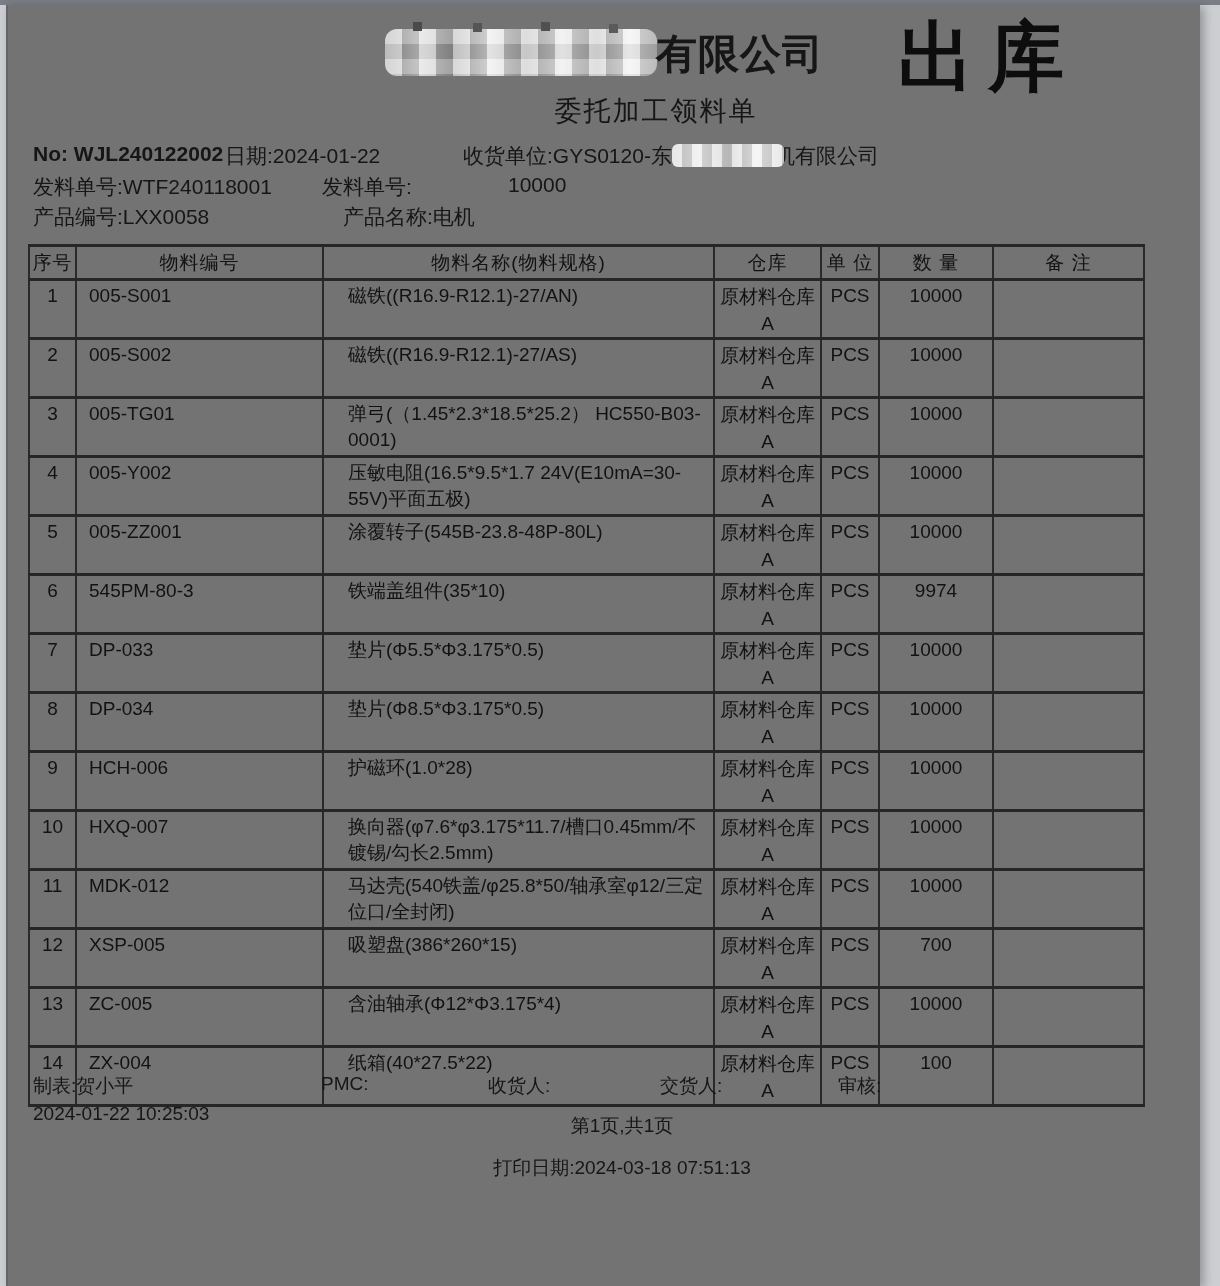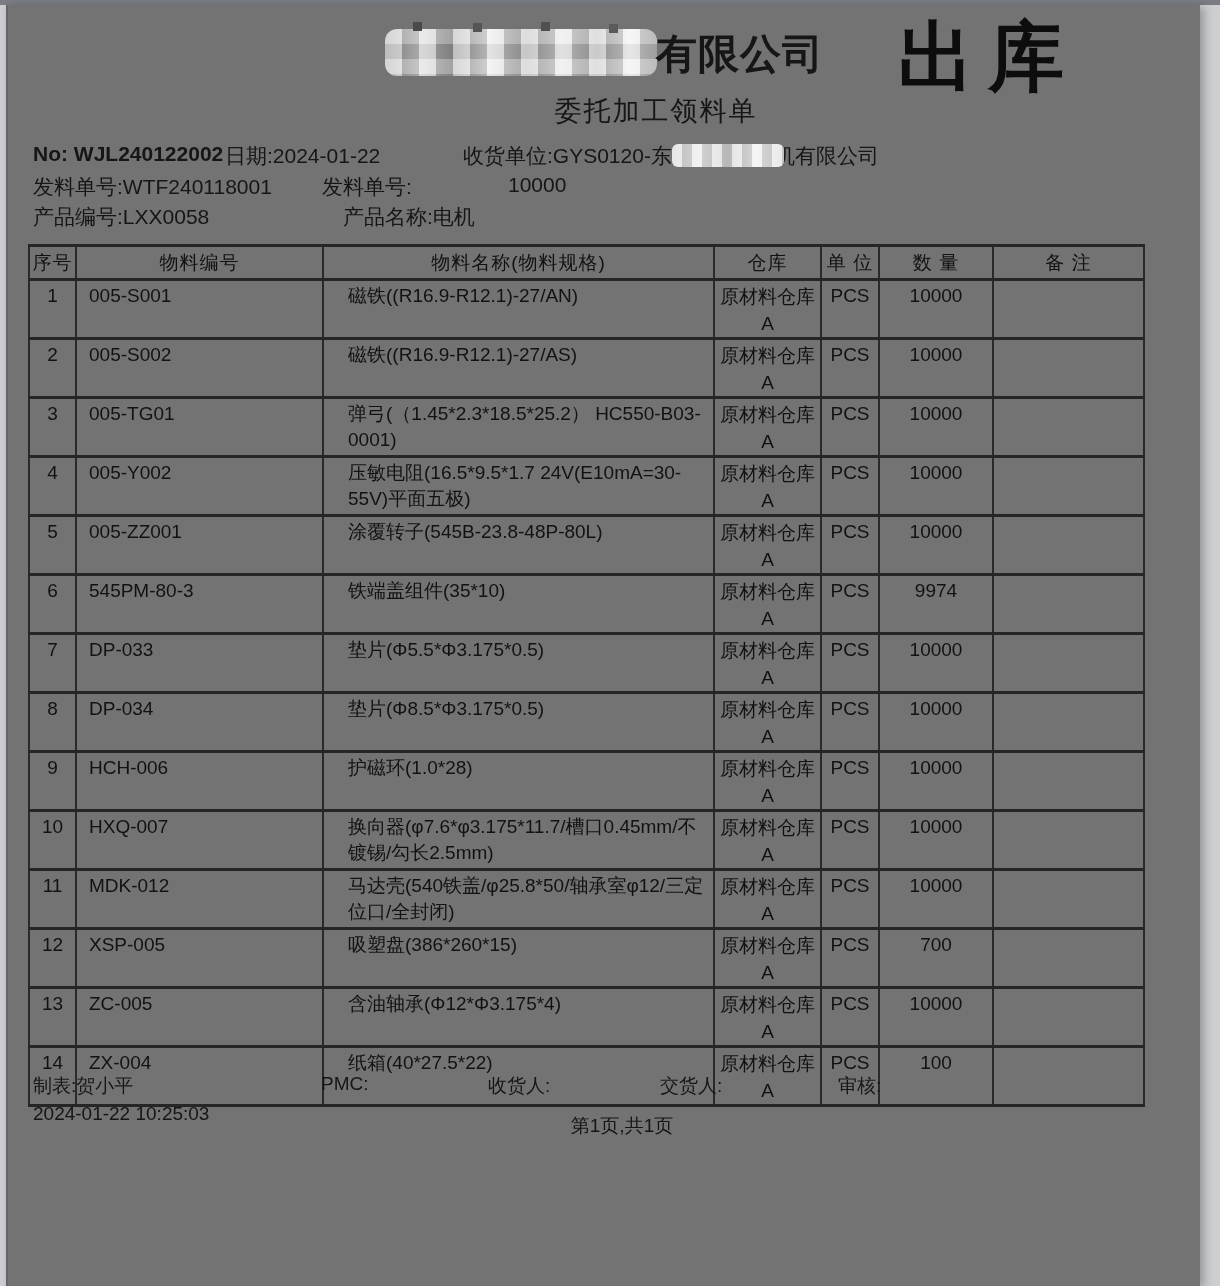--- a/index.html
+++ b/index.html
@@ -290,15 +290,16 @@
         </tr>
       </tbody>
   </table>
 
   <div class="abs footer-line" style="left:25px;top:1068px;">制表:贺小平</div>
   <div class="abs footer-line" style="left:313px;top:1068px;">PMC:</div>
   <div class="abs footer-line" style="left:480px;top:1068px;">收货人:</div>
   <div class="abs footer-line" style="left:652px;top:1068px;">交货人:</div>
   <div class="abs footer-line" style="left:830px;top:1068px;">审核:</div>
   <div class="abs footer-line" style="left:25px;top:1098px;">2024-01-22 10:25:03</div>
+  <div class="abs center-line" style="top:1150px;">打印日期:2024-03-18 07:51:13</div>
   <div class="abs center-line" style="top:1108px;">第1页,共1页</div>
 
 </div>
 
 </body></html>

